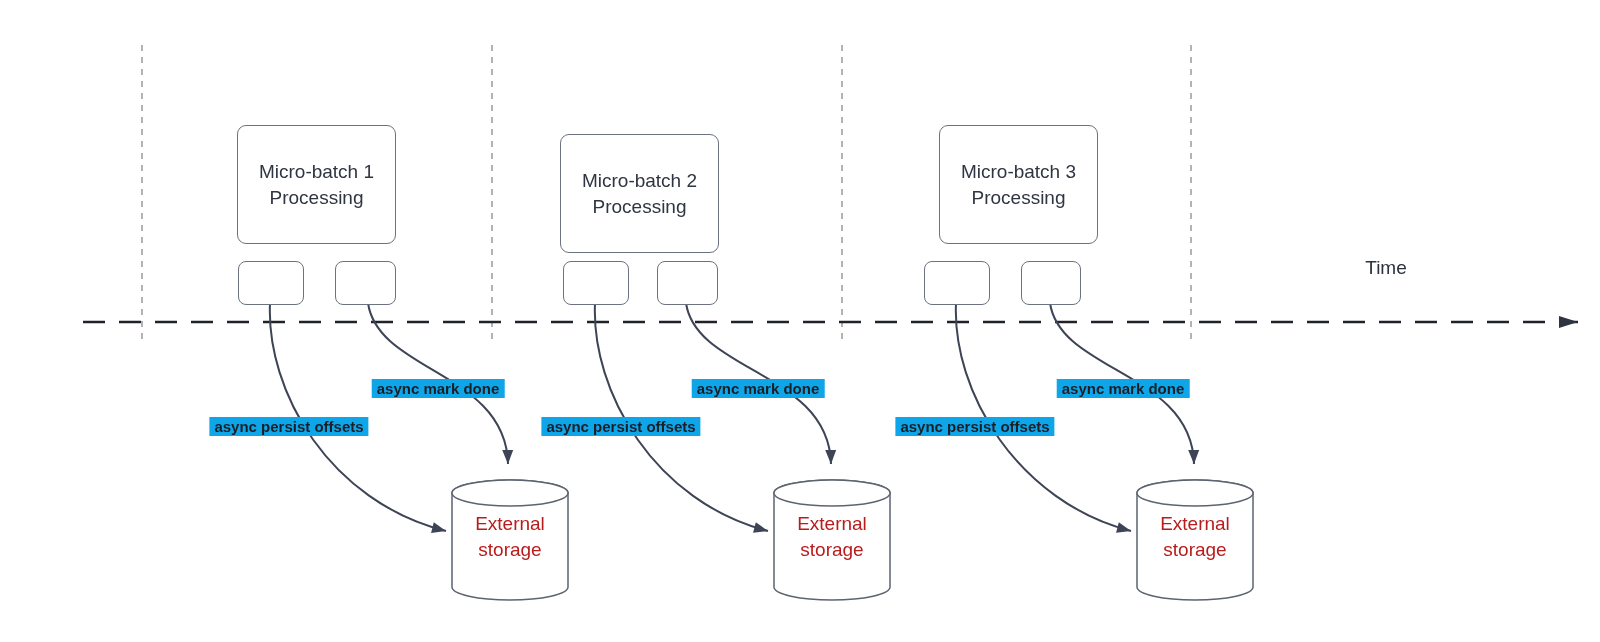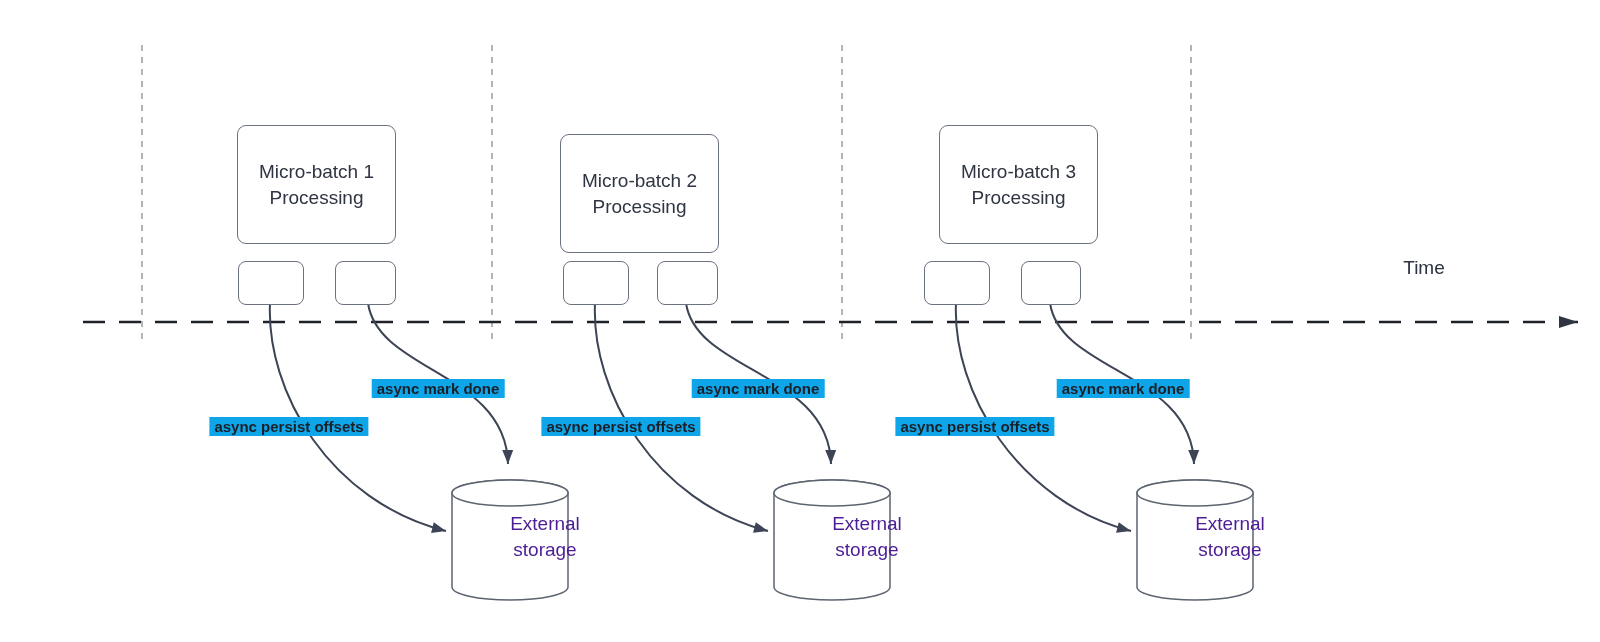--- a/index.html
+++ b/index.html
@@ -56,22 +56,21 @@
   .cyl-label {
     position: absolute;
     width: 116px;
     height: 90px;
     display: flex;
     align-items: center;
     justify-content: center;
     text-align: center;
     font-size: 19px;
     line-height: 26px;
-    color: #4c1d95;
-    margin-left: 35px;
+    color: #b91c1c;
   }
   .cyl-label .txt { width: 100px; }
   .time-label {
     position: absolute;
     transform: translateX(-50%);
     font-size: 19px;
     color: #2b3240;
     white-space: nowrap;
   }
 </style>
@@ -146,15 +145,15 @@
     <div class="title">Micro-batch 3 Processing</div>
   </div>
   <div class="mini-box" style="left:924px; top:261px; width:64px;"></div>
   <div class="mini-box" style="left:1021px; top:261px; width:58px;"></div>
   <div class="curve-label" style="left:1123px; top:379px;">async mark done</div>
   <div class="curve-label" style="left:975px; top:417px;">async persist offsets</div>
   <div class="cyl-label" style="left:1137px; top:492px;">
     <div class="txt">External storage</div>
   </div>
 
-  <div class="time-label" style="left:1424px; top:257px;">Time</div>
+  <div class="time-label" style="left:1386px; top:257px;">Time</div>
 
 </div>
 
 </body></html>

